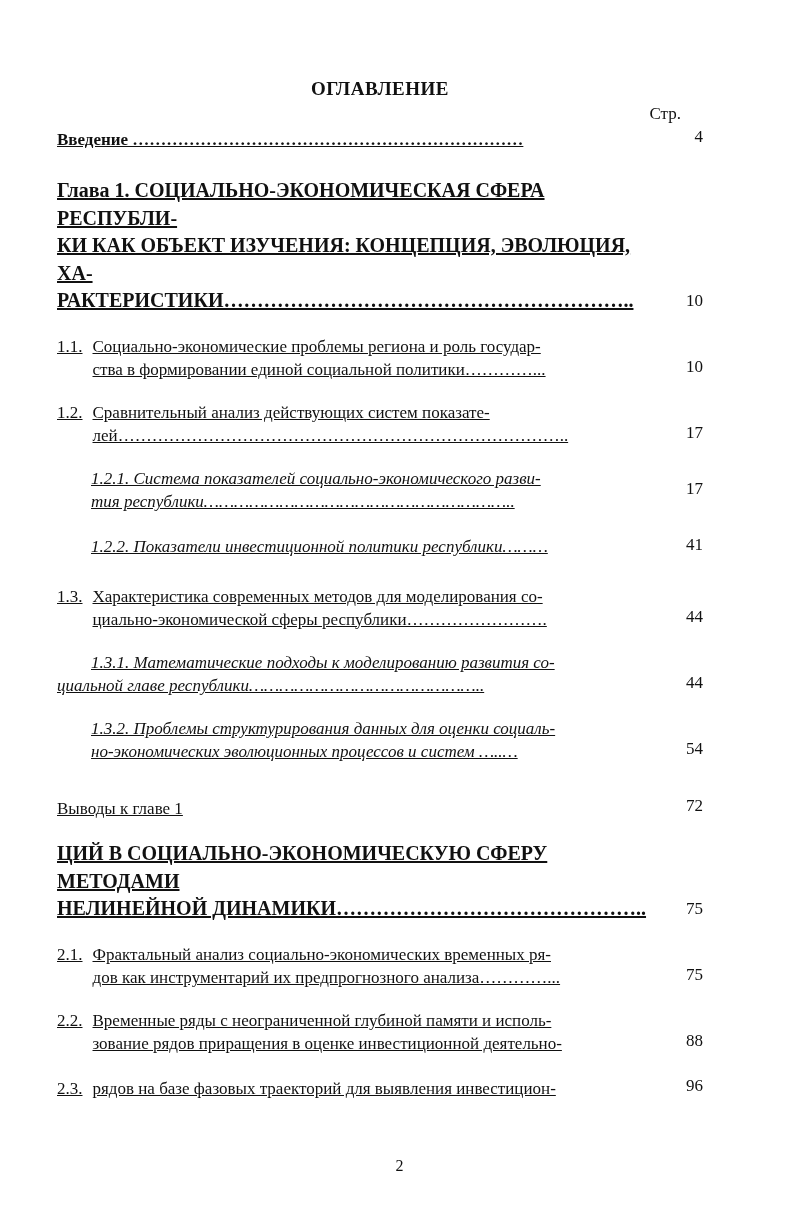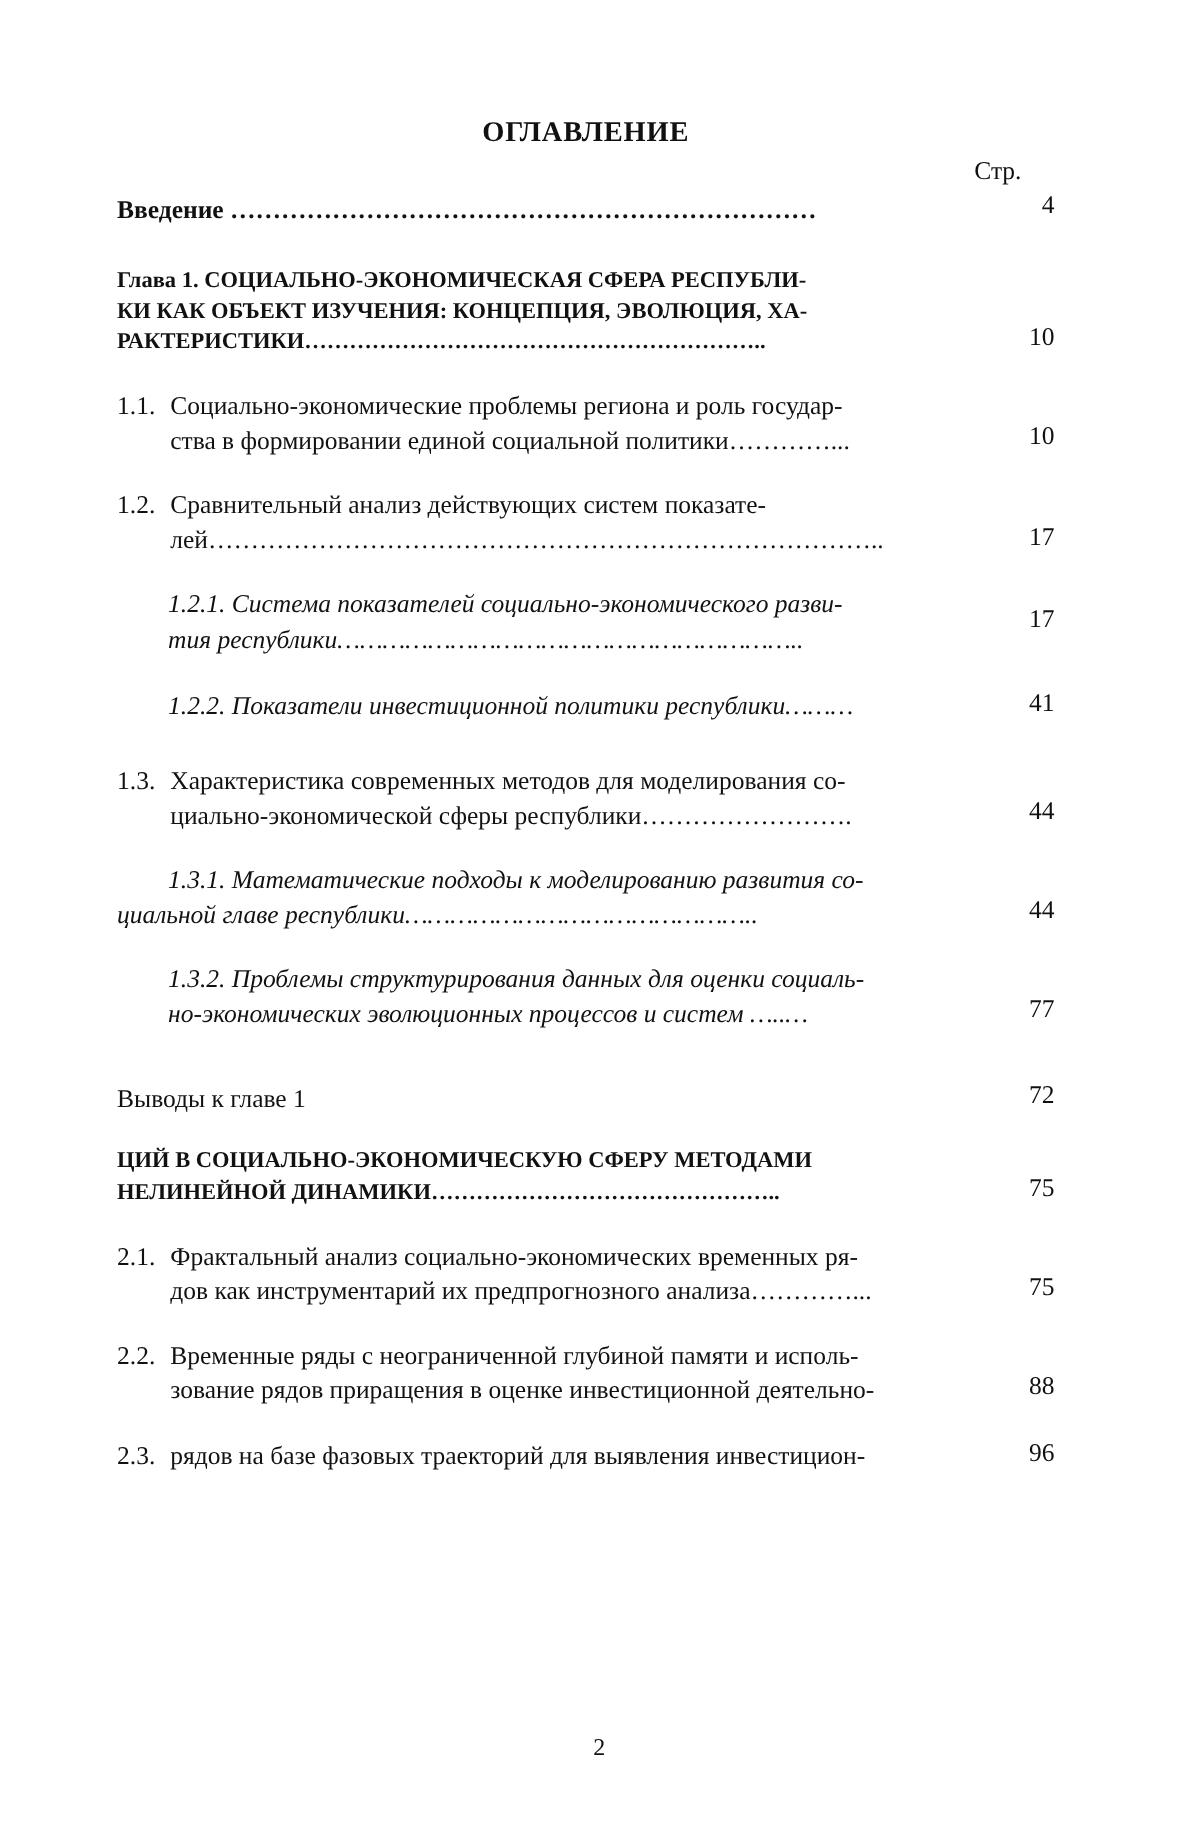--- a/index.html
+++ b/index.html
@@ -13,21 +13,21 @@
     font-family: "Liberation Serif", "DejaVu Serif", serif;
     color: #111111;
     position: relative;
     overflow: hidden;
   }
   .page {
     position: relative;
     width: 799px;
     height: 1227px;
     box-sizing: border-box;
-    padding: 78px 96px 0 78px;
+    padding: 78px 96px 0 57px;
   }
   .title {
     text-align: center;
     font-weight: bold;
     font-size: 19px;
     letter-spacing: 0.5px;
     margin: 0 0 4px 0;
   }
   .stp {
     text-align: right;
@@ -36,20 +36,21 @@
   }
   
   .entry {
     display: flex;
     align-items: flex-end;
     margin-bottom: 14px;
   }
   .entry .text {
     flex: 1 1 auto;
     min-width: 0;
+    text-decoration: underline;
   }
   .entry .page-num {
     flex: 0 0 42px;
     text-align: right;
     font-size: 17px;
     line-height: 1.35;
     padding-bottom: 2px;
   }
   .entry.align-mid .page-num { align-self: center; }
   .entry.align-bot .page-num { align-self: flex-end; }
@@ -57,21 +58,21 @@
   .line {
     font-size: 17px;
     line-height: 1.36;
     margin: 0;
   }
   .bold { font-weight: bold; }
   .ital { font-style: italic; }
 
   .chapter {
     font-weight: bold;
-    font-size: 15px;
+    font-size: 20px;
     line-height: 1.38;
   }
 
   .sec {
     display: flex;
     font-size: 17px;
     line-height: 1.38;
     justify-content: space-between;
   }
   .sec .lbl {
@@ -209,21 +210,21 @@
 
   <div class="spacer-s"></div>
 
   <div class="entry align-bot">
     <div class="text sub-indent">
       <div class="sub">
         <div class="line ital">1.3.2. Проблемы структурирования данных для оценки социаль-</div>
         <div class="line ital">но-экономических эволюционных процессов и систем …..…</div>
       </div>
     </div>
-    <div class="page-num">77</div>
+    <div class="page-num">54</div>
   </div>
 
   <div class="spacer-s"></div>
 
 
   <div class="spacer-m"></div>
 
   <div class="entry align-bot">
     <div class="text">
       <div class="line">Выводы к главе 1</div>

